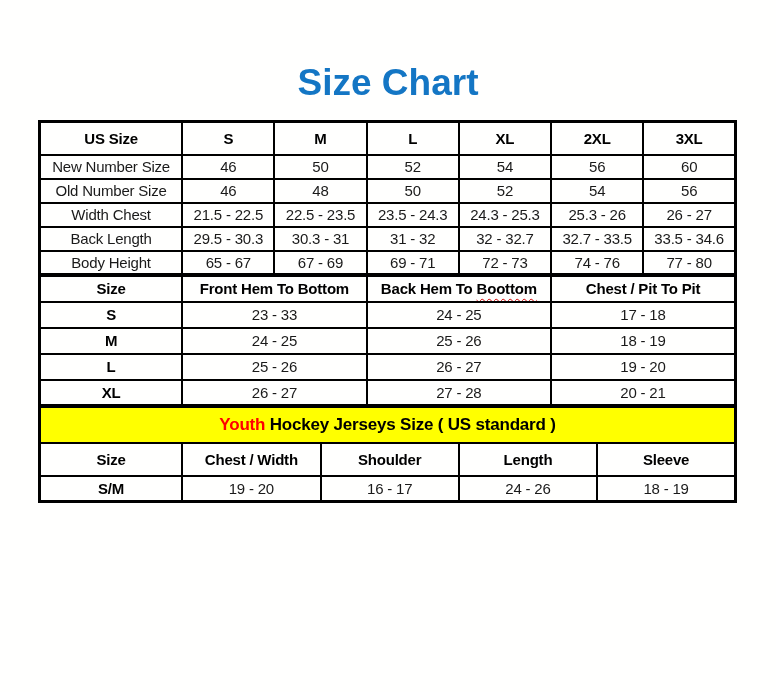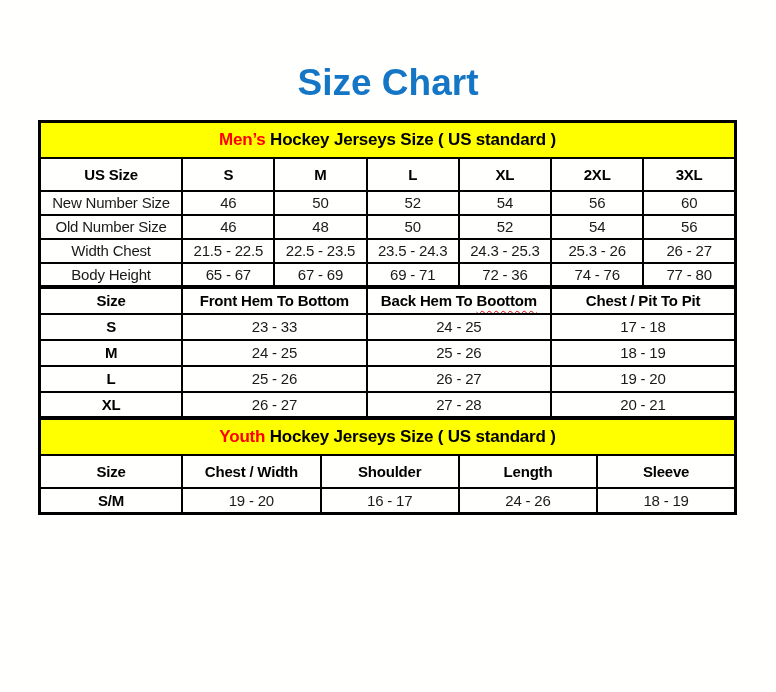--- a/index.html
+++ b/index.html
@@ -72,23 +72,20 @@
       <colgroup>
         <col style="width:20.5%">
         <col style="width:13.25%">
           <col style="width:13.25%">
           <col style="width:13.25%">
         <col style="width:13.25%">
           <col style="width:13.25%">
           <col style="width:13.25%">
       </colgroup>
       <thead>
-        <tr class="yellow-row">
-          <th colspan="7"><span class="accent">Men’s</span><span> Hockey Jerseys Size ( US standard )</span></th>
-        </tr>
         <tr class="cols-row">
             <th>US Size</th>
             <th>S</th>
             <th>M</th>
             <th>L</th>
             <th>XL</th>
             <th>2XL</th>
             <th>3XL</th>
           </tr>
       </thead>
@@ -114,25 +111,34 @@
           <tr>
             <th class="row-label">Width Chest</th>
             <td class="value">21.5 - 22.5</td>
             <td class="value">22.5 - 23.5</td>
             <td class="value">23.5 - 24.3</td>
             <td class="value">24.3 - 25.3</td>
             <td class="value">25.3 - 26</td>
             <td class="value">26 - 27</td>
           </tr>
           <tr>
+            <th class="row-label">Back Length</th>
+            <td class="value">29.5 - 30.3</td>
+            <td class="value">30.3 - 31</td>
+            <td class="value">31 - 32</td>
+            <td class="value">32 - 32.7</td>
+            <td class="value">32.7 - 33.5</td>
+            <td class="value">33.5 - 34.6</td>
+          </tr>
+          <tr>
             <th class="row-label">Body Height</th>
             <td class="value">65 - 67</td>
             <td class="value">67 - 69</td>
             <td class="value">69 - 71</td>
-            <td class="value">72 - 36</td>
+            <td class="value">72 - 73</td>
             <td class="value">74 - 76</td>
             <td class="value">77 - 80</td>
           </tr>
         </tbody>
     </table>
 
     <table class="womens">
       <colgroup>
         <col style="width:20.5%">
         <col style="width:26.5%">

